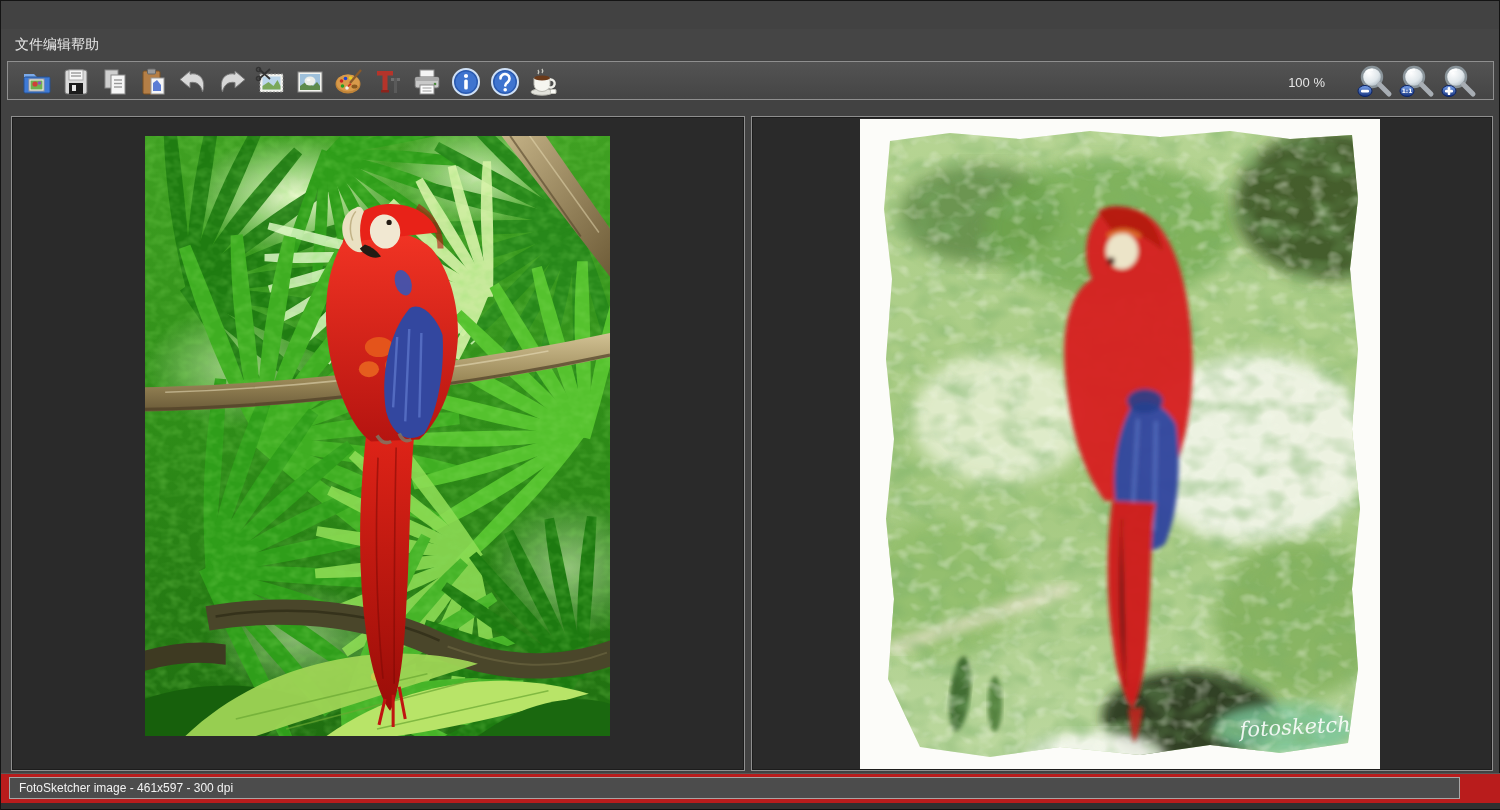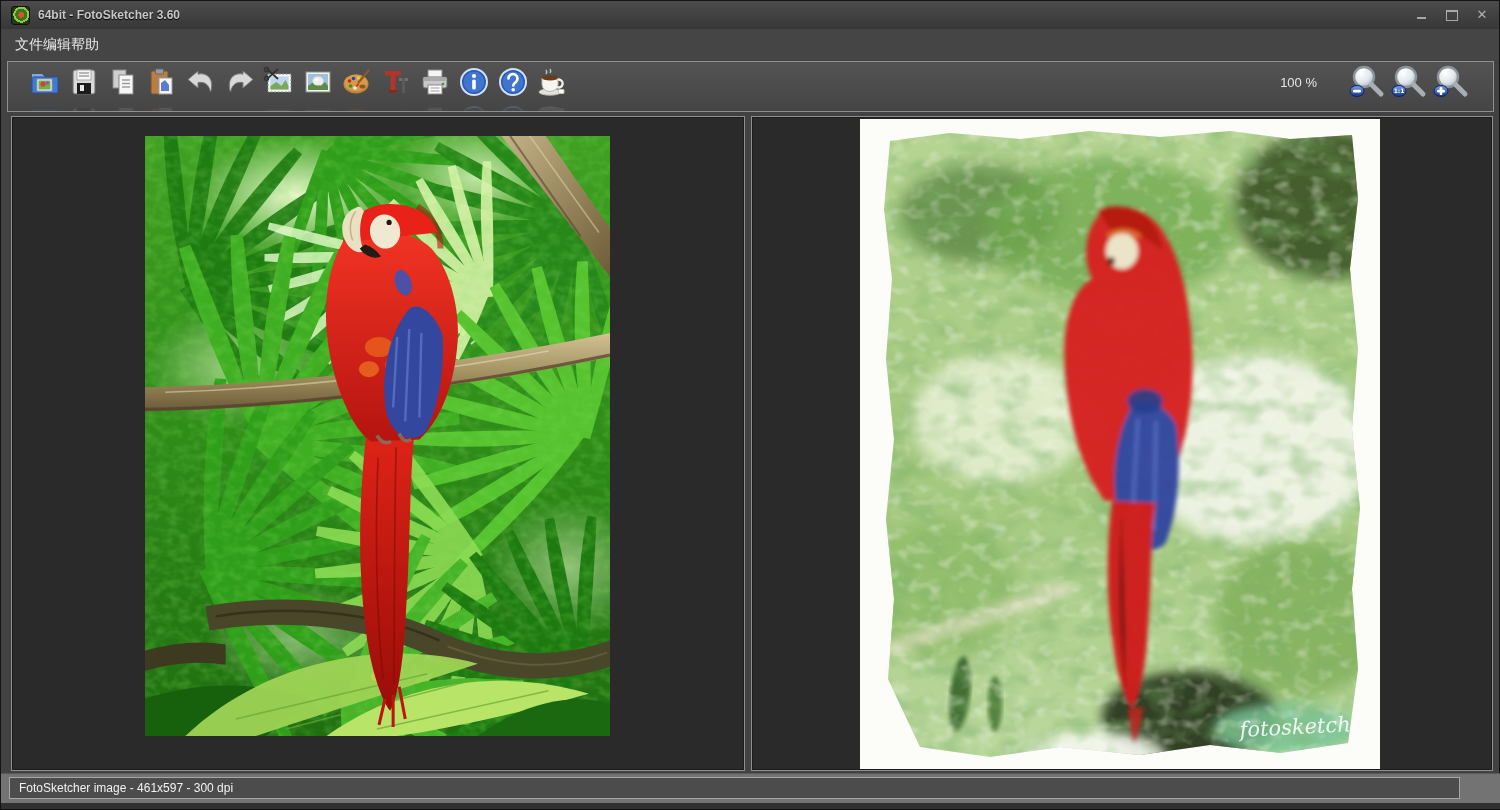--- a/index.html
+++ b/index.html
@@ -21,61 +21,52 @@
   .wc-max::after{content:"";position:absolute;left:1px;top:1px;width:10px;height:8px;
                  border:1px solid #a8a8a8;border-top:2px solid #a8a8a8;}
   .wc-close{color:#b0b0b0;font-size:13px;font-weight:bold;line-height:12px;text-align:center;}
 
   
   .menubar{position:absolute;left:0;top:28px;width:100%;height:31px;display:flex;align-items:center;
            padding:0 14px;box-sizing:border-box;background:#454545;}
   .menu-item{font-size:14px;color:#e8e8e8;cursor:default;}
 
   
-  .toolbar{position:absolute;left:6px;top:60px;width:1487px;height:51px;box-sizing:border-box;
+  .toolbar{position:absolute;left:6px;top:60px;width:1487px;height:39px;box-sizing:border-box;
            border:1px solid #8f8f8f;background:linear-gradient(#535353,#454545);
-           display:flex;align-items:flex-start;padding:3px 20px;overflow:hidden;}
+           display:flex;align-items:flex-start;padding:3px 12px;overflow:hidden;}
   .tool-button{width:34px;height:36px;margin-right:5px;flex:0 0 auto;display:flex;align-items:flex-start;
                justify-content:center;background:transparent;border:none;padding:1px;cursor:pointer;
                -webkit-box-reflect:below 0px linear-gradient(transparent 55%, rgba(255,255,255,.22));}
   .tool-button svg{display:block;}
   .tb-spacer{flex:1;}
   .zoom-label{font-size:13px;color:#e6e6e6;margin:10px 30px 0 0;}
   .mag-button{width:42px;height:40px;flex:0 0 auto;background:transparent;border:none;padding:0;cursor:pointer;
               -webkit-box-reflect:below 0px linear-gradient(transparent 60%, rgba(255,255,255,.2));}
 
   
   .pane{position:absolute;top:115px;height:655px;background:#2a2a2a;border:1px solid #8f8f8f;
         box-sizing:border-box;box-shadow:inset 0 0 0 1px #1c1c1c;}
   .pane-left{left:10px;width:734px;}
   .pane-right{left:750px;width:742px;}
   .photo{position:absolute;left:133px;top:19px;width:465px;height:600px;}
   .paper{position:absolute;left:108px;top:2px;width:520px;height:650px;background:#fcfcf9;}
 
   
-  .statusbar{position:absolute;left:0;top:772px;width:1500px;height:30px;background:#737373;border-top:1px solid #585858;}
+  .statusbar{position:absolute;left:0;top:772px;width:1500px;height:30px;background:#b91c1c;border-top:1px solid #585858;}
   .status-panel{position:absolute;left:8px;top:3px;width:1451px;height:22px;box-sizing:border-box;
                 border:1px solid #a6a6a6;background:#4c4c4c;color:#f2f2f2;font-size:12px;
                 line-height:20px;padding-left:9px;}
   .bottom-strip{position:absolute;left:0;top:802px;width:1500px;height:8px;background:#303030;border-bottom:2px solid #0e0e0e;box-sizing:border-box;}
 </style>
 </head>
 <body>
 
 <div class="window">
 
-  <div class="titlebar">
-    <div class="app-icon"></div>
-    <div class="title-text">64bit - FotoSketcher 3.60</div>
-    <div class="win-controls">
-      <span class="wc wc-min"></span>
-      <span class="wc wc-max"></span>
-      <span class="wc wc-close">✕</span>
-    </div>
-  </div>
 
   <div class="menubar">
     <span class="menu-item">文件</span>
     <span class="menu-item">编辑</span>
     <span class="menu-item">帮助</span>
   </div>
 
   <div class="toolbar">
 
     <button class="tool-button" title="">

